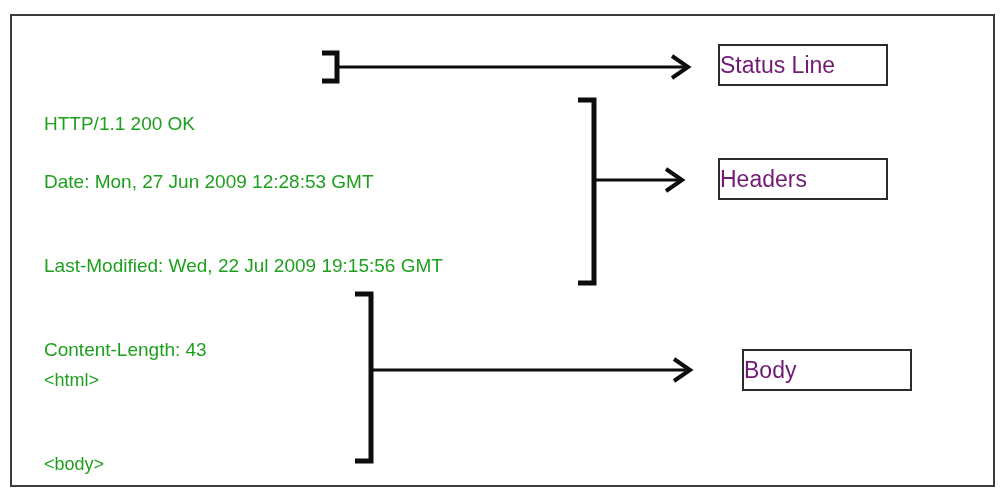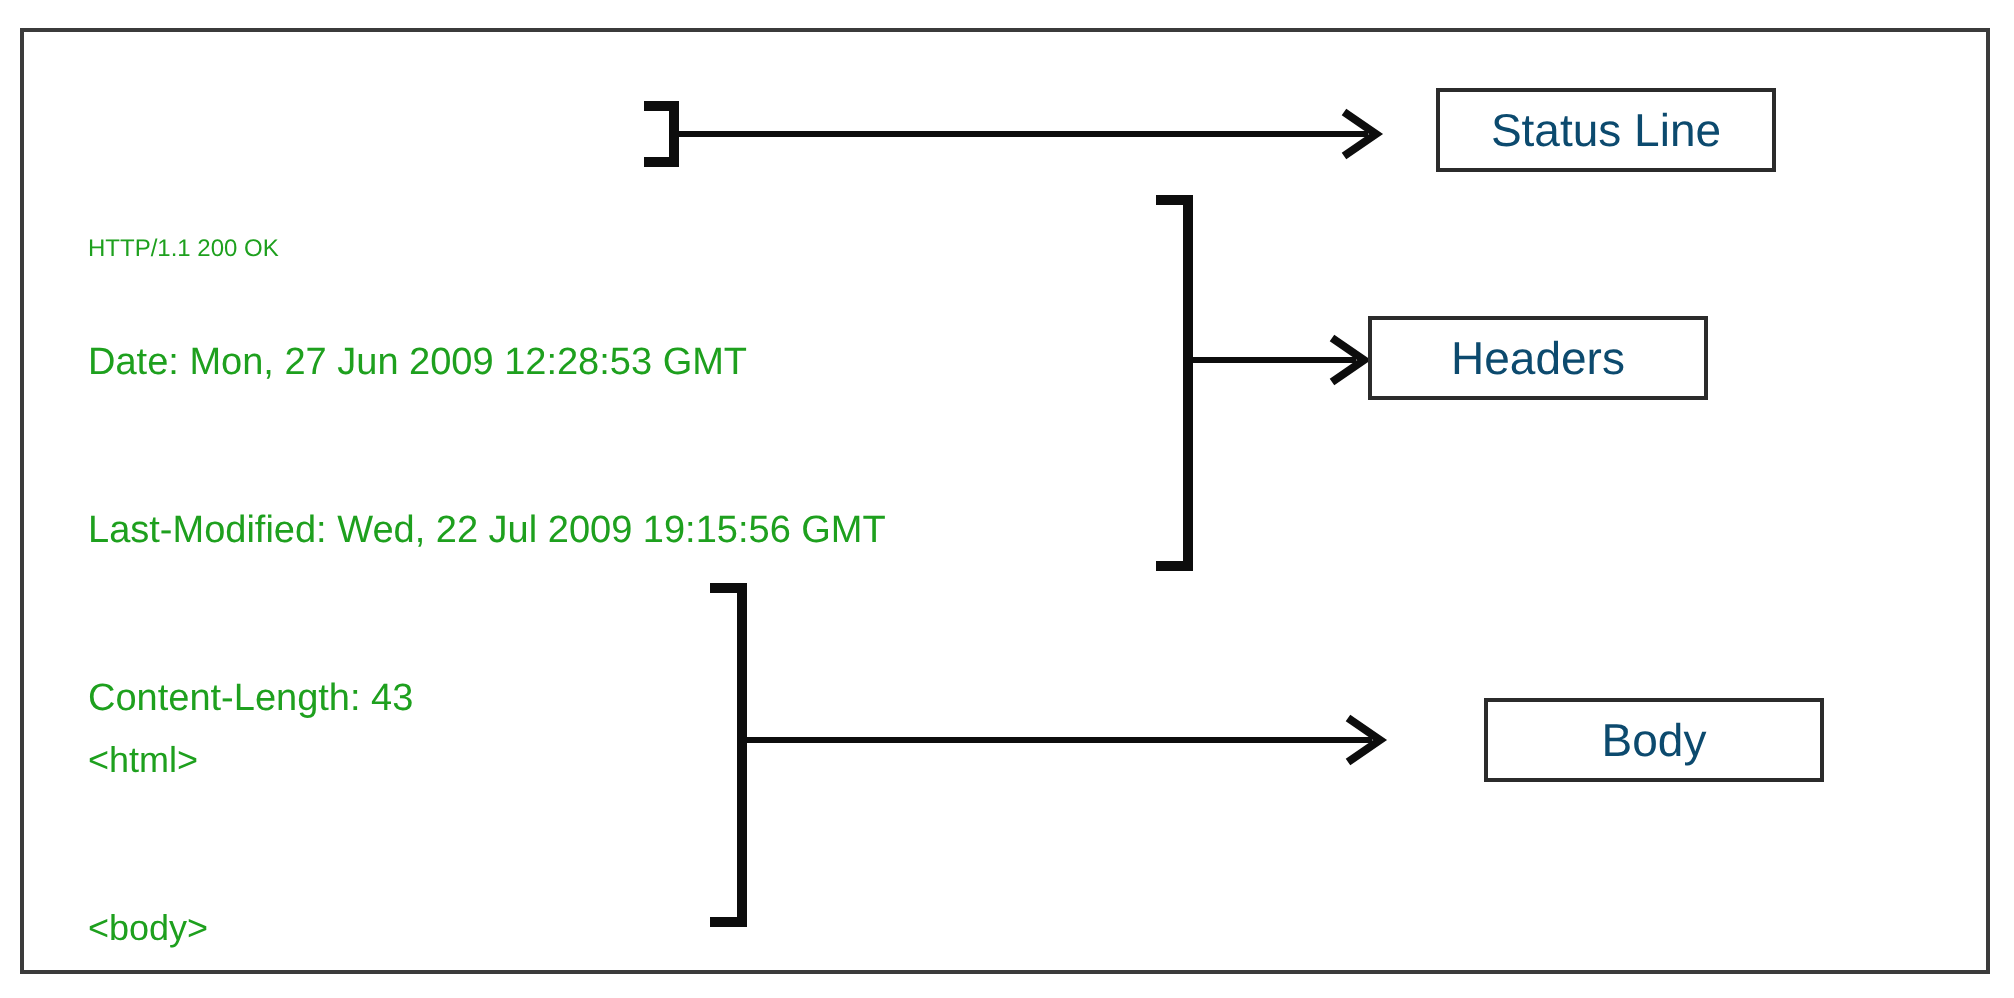--- a/index.html
+++ b/index.html
@@ -36,21 +36,21 @@
     color: #1ea01e;
     white-space: pre;
   }
   .msg-line {
     display: block;
     color: #1ea01e;
   }
   #status-line-block {
     left: 44px;
     top: 54px;
-    font-size: 12px;
+    font-size: 19px;
     line-height: 28px;
   }
   #headers-block {
     left: 44px;
     top: 112px;
     font-size: 19px;
     line-height: 28px;
   }
   #body-block {
     left: 44px;
@@ -59,32 +59,32 @@
     line-height: 28px;
   }
   
   .label-box {
     position: absolute;
     border: 2px solid #2b2b2b;
     background: #ffffff;
     box-sizing: border-box;
     display: flex;
     align-items: center;
-    justify-content: center;
-    color: #0c4a6e;
+    justify-content: flex-start;
+    color: #701a75;
     font-size: 23px;
   }
   #box-status-line {
     left: 718px;
     top: 44px;
     width: 170px;
     height: 42px;
   }
   #box-headers {
-    left: 684px;
+    left: 718px;
     top: 158px;
     width: 170px;
     height: 42px;
   }
   #box-body {
     left: 742px;
     top: 349px;
     width: 170px;
     height: 42px;
   }

